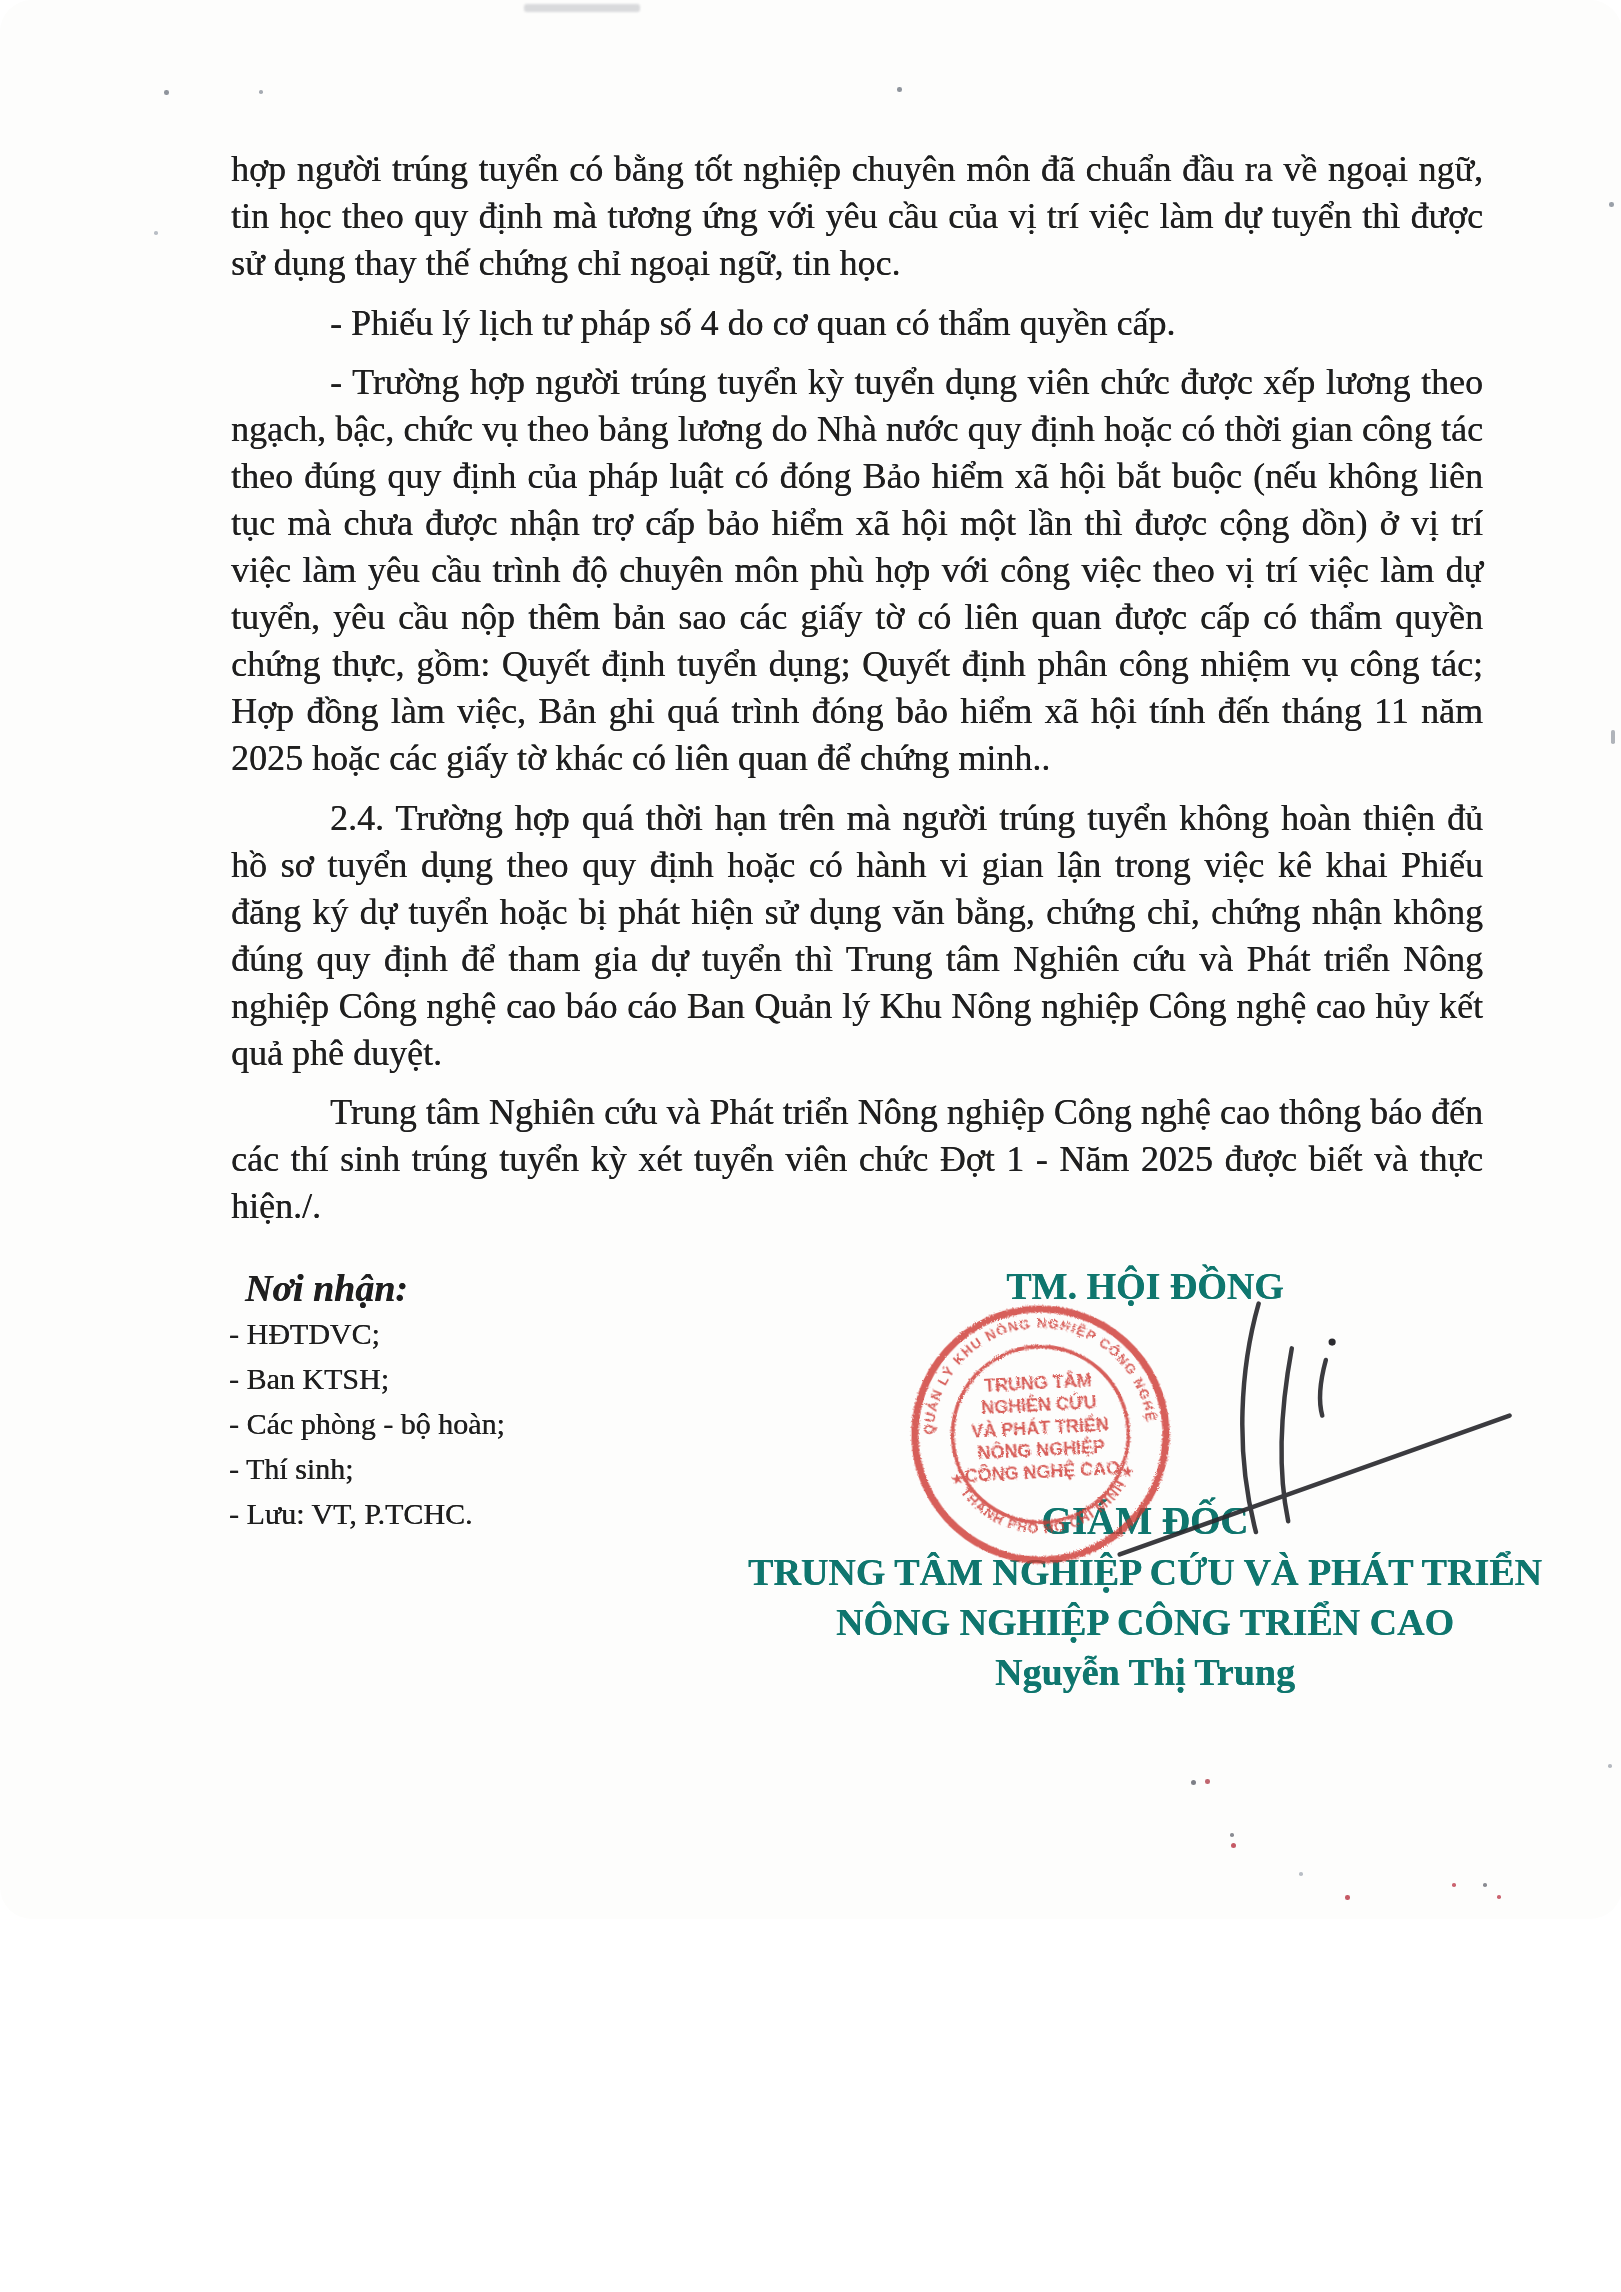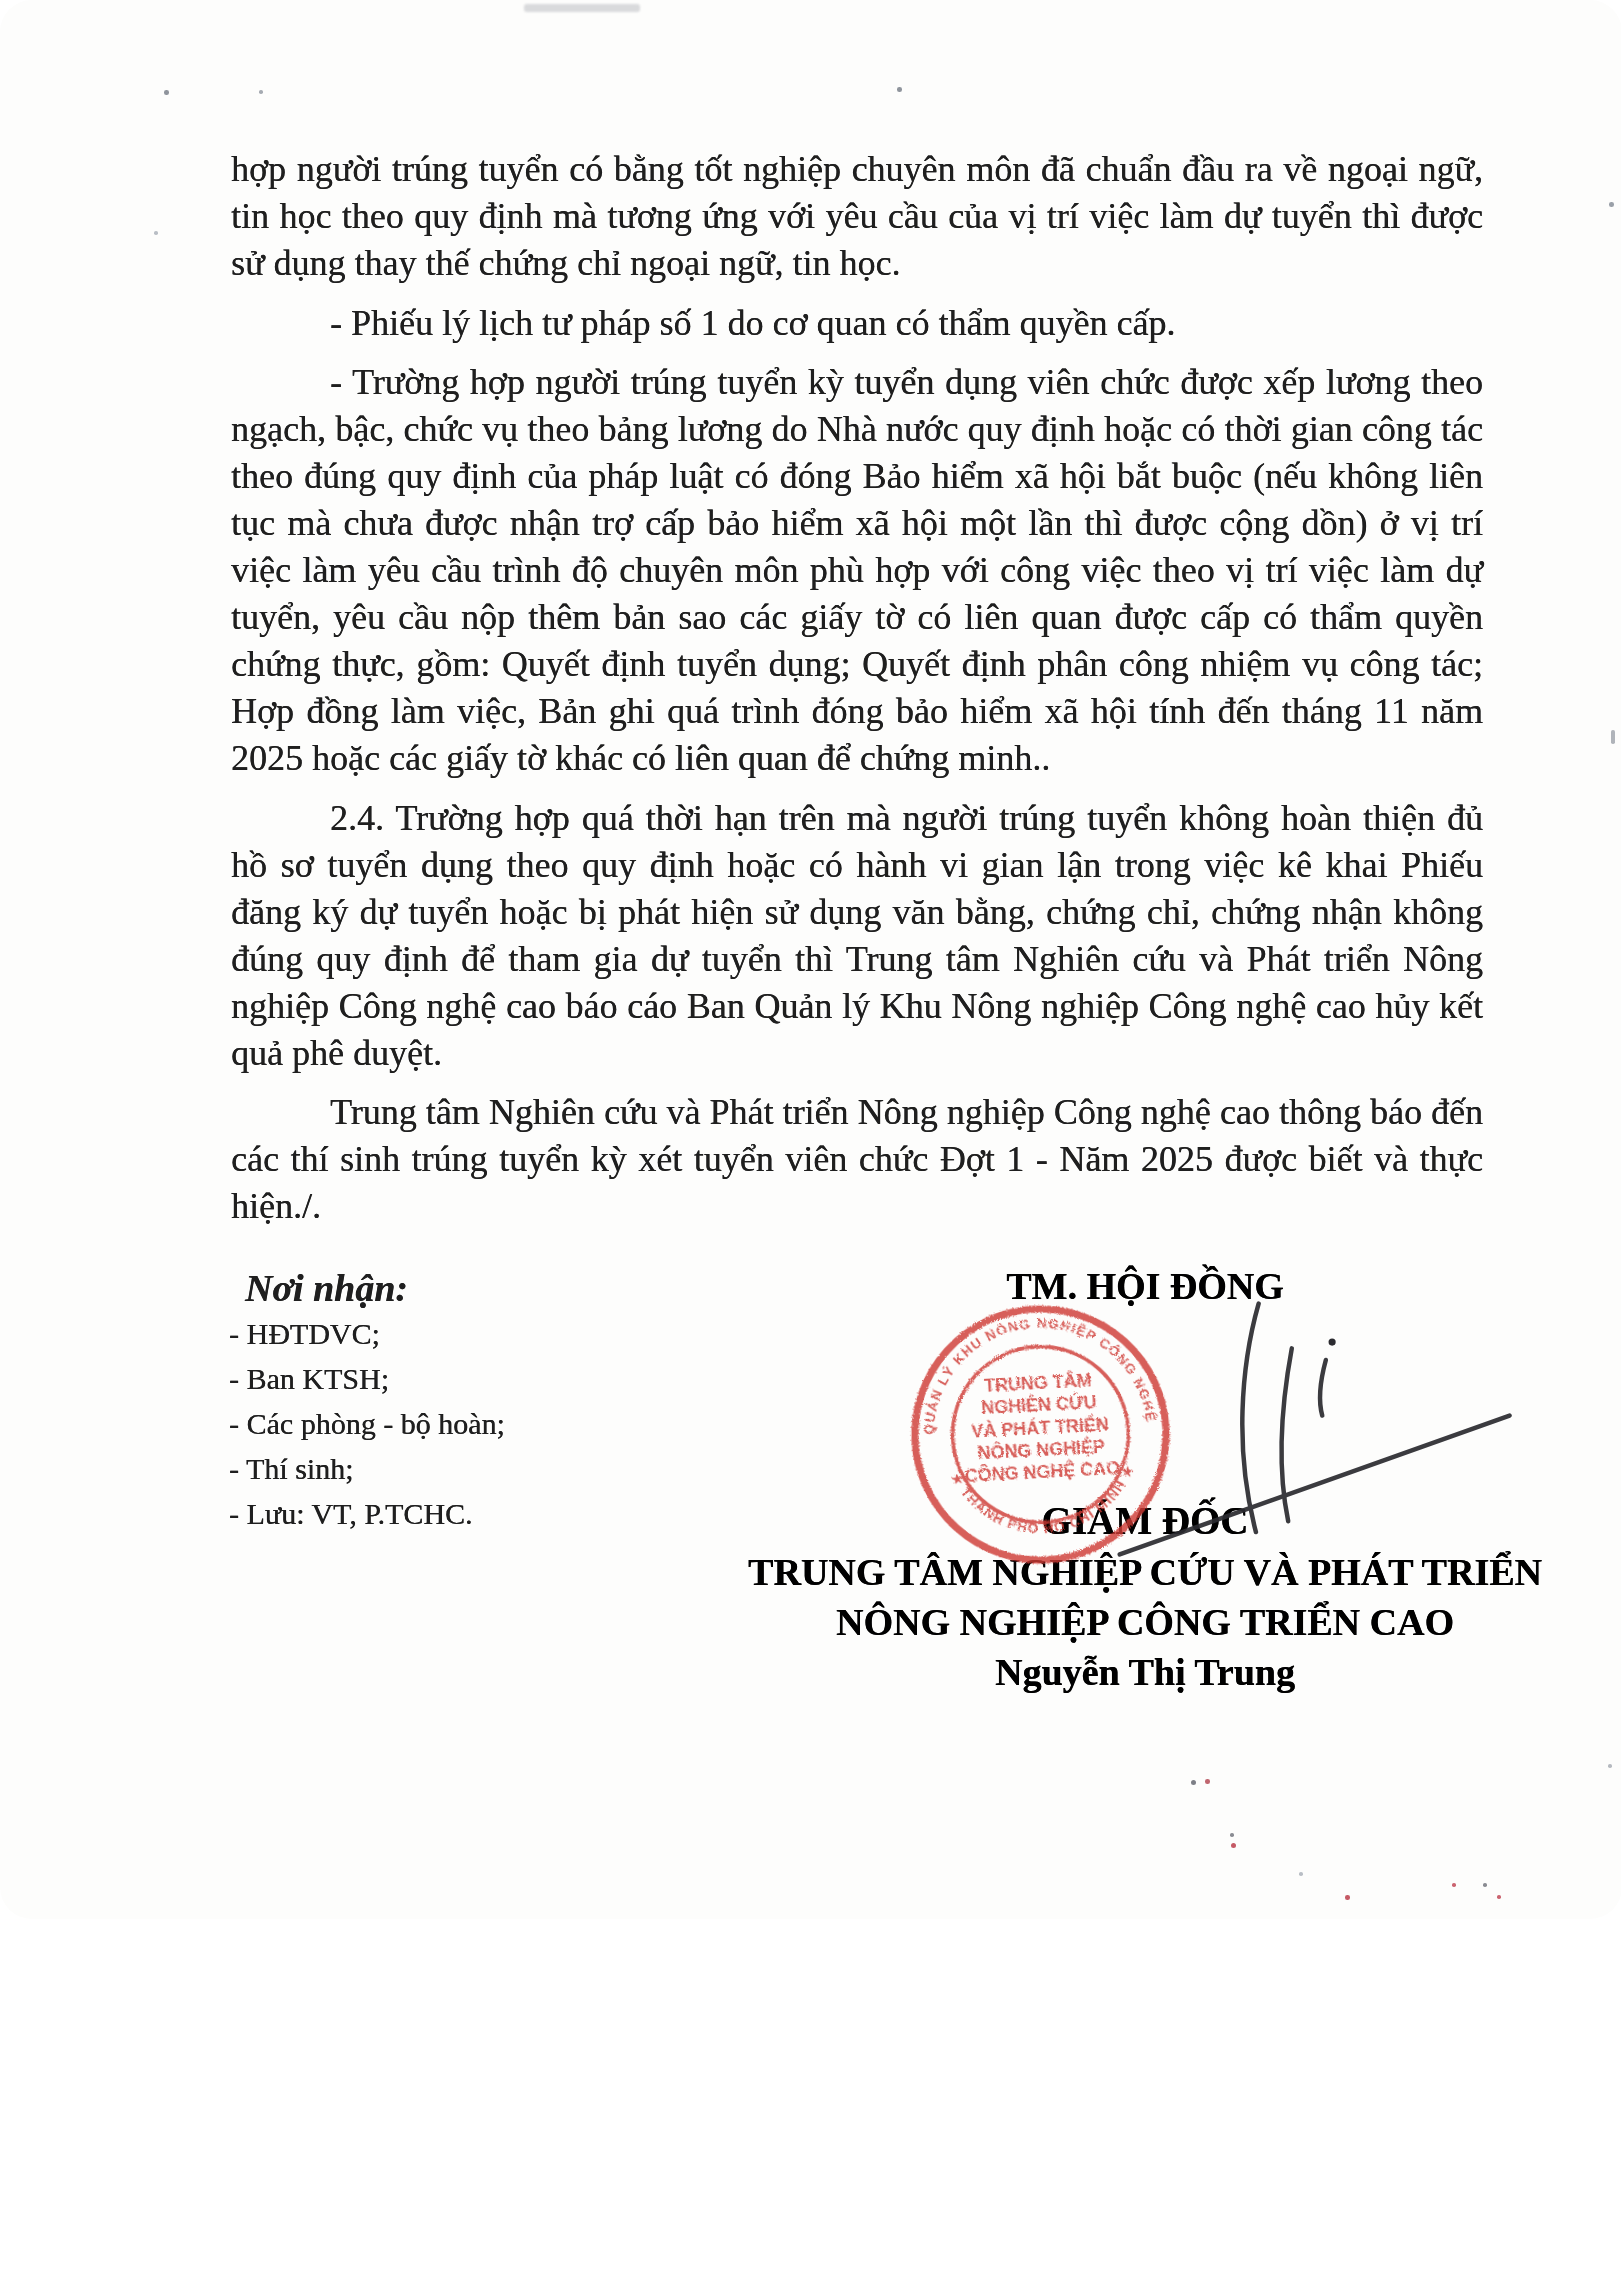--- a/index.html
+++ b/index.html
@@ -27,21 +27,21 @@
     font-size:30px; line-height:45px;
     text-shadow:0.3px 0 0 currentColor;
   }
   .footer-left .label {
     font-weight:bold; font-style:italic; font-size:38px;
     padding-left:16px;
   }
   .footer-right {
     position:absolute; left:706px; top:1261px; width:878px;
     text-align:center; font-weight:bold;
-    font-size:38px; line-height:50px; color:#000000;
+    font-size:38px; line-height:50px; color:#0f766e;
     text-shadow:0.3px 0 0 currentColor;
   }
   .footer-right .spacer { height:184px; }
   .footer-right .pos { font-size:39px; line-height:52px; }
 
   .stamp {
     position:absolute; left:906px; top:1300px;
     width:269px; height:269px;
     opacity:0.88;
     transform:rotate(-3deg);
@@ -53,21 +53,21 @@
   .speck { position:absolute; border-radius:50%; }
   .smudge { position:absolute; border-radius:2.7px; filter:blur(1.3px); }
 </style>
 </head>
 <body>
 
 <div class="page">
 
   <div class="content">
     <p class="cont">hợp người trúng tuyển có bằng tốt nghiệp chuyên môn đã chuẩn đầu ra về ngoại ngữ, tin học theo quy định mà tương ứng với yêu cầu của vị trí việc làm dự tuyển thì được sử dụng thay thế chứng chỉ ngoại ngữ, tin học.</p>
-    <p>- Phiếu lý lịch tư pháp số 1 do cơ quan có thẩm quyền cấp.</p>
+    <p>- Phiếu lý lịch tư pháp số 4 do cơ quan có thẩm quyền cấp.</p>
     <p>- Trường hợp người trúng tuyển kỳ tuyển dụng viên chức được xếp lương theo ngạch, bậc, chức vụ theo bảng lương do Nhà nước quy định hoặc có thời gian công tác theo đúng quy định của pháp luật có đóng Bảo hiểm xã hội bắt buộc (nếu không liên tục mà chưa được nhận trợ cấp bảo hiểm xã hội một lần thì được cộng dồn) ở vị trí việc làm yêu cầu trình độ chuyên môn phù hợp với công việc theo vị trí việc làm dự tuyển, yêu cầu nộp thêm bản sao các giấy tờ có liên quan được cấp có thẩm quyền chứng thực, gồm: Quyết định tuyển dụng; Quyết định phân công nhiệm vụ công tác; Hợp đồng làm việc, Bản ghi quá trình đóng bảo hiểm xã hội tính đến tháng 11 năm 2025 hoặc các giấy tờ khác có liên quan để chứng minh..</p>
     <p>2.4. Trường hợp quá thời hạn trên mà người trúng tuyển không hoàn thiện đủ hồ sơ tuyển dụng theo quy định hoặc có hành vi gian lận trong việc kê khai Phiếu đăng ký dự tuyển hoặc bị phát hiện sử dụng văn bằng, chứng chỉ, chứng nhận không đúng quy định để tham gia dự tuyển thì Trung tâm Nghiên cứu và Phát triển Nông nghiệp Công nghệ cao báo cáo Ban Quản lý Khu Nông nghiệp Công nghệ cao hủy kết quả phê duyệt.</p>
     <p>Trung tâm Nghiên cứu và Phát triển Nông nghiệp Công nghệ cao thông báo đến các thí sinh trúng tuyển kỳ xét tuyển viên chức Đợt 1 - Năm 2025 được biết và thực hiện./.</p>
   </div>
 
   <div class="footer-left">
     <div class="label">Nơi nhận:</div>
     <div>- HĐTDVC;</div>
     <div>- Ban KTSH;</div>
     <div>- Các phòng - bộ hoàn;</div>

